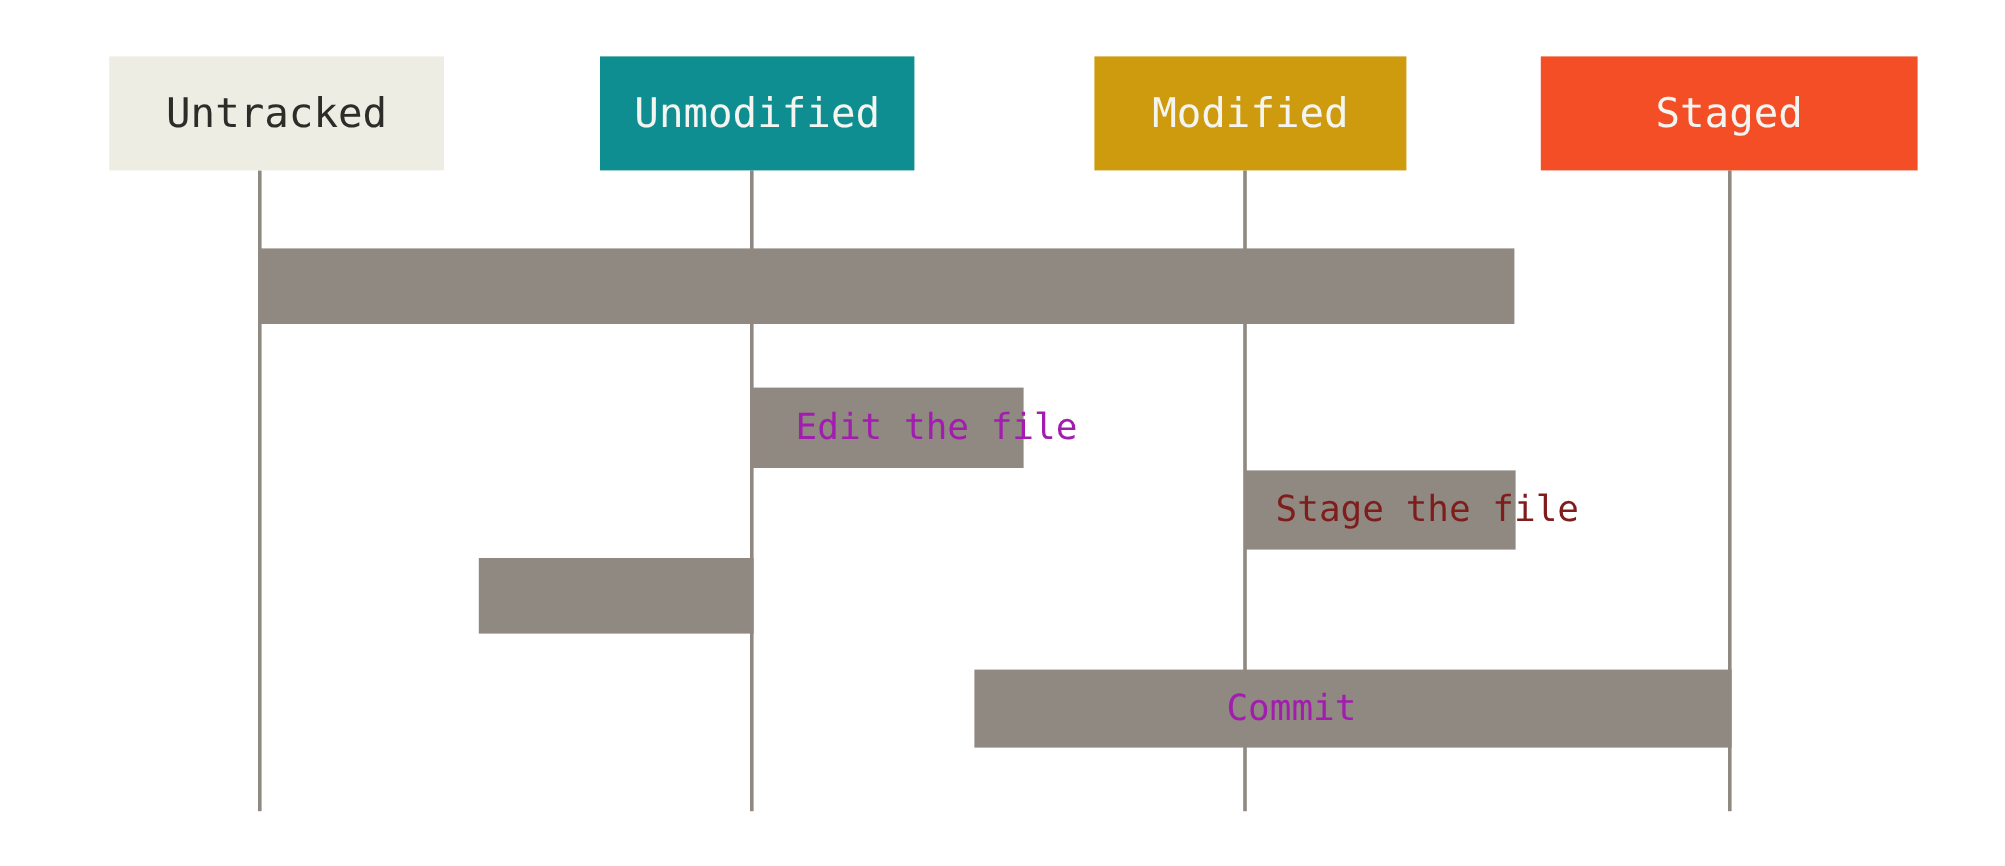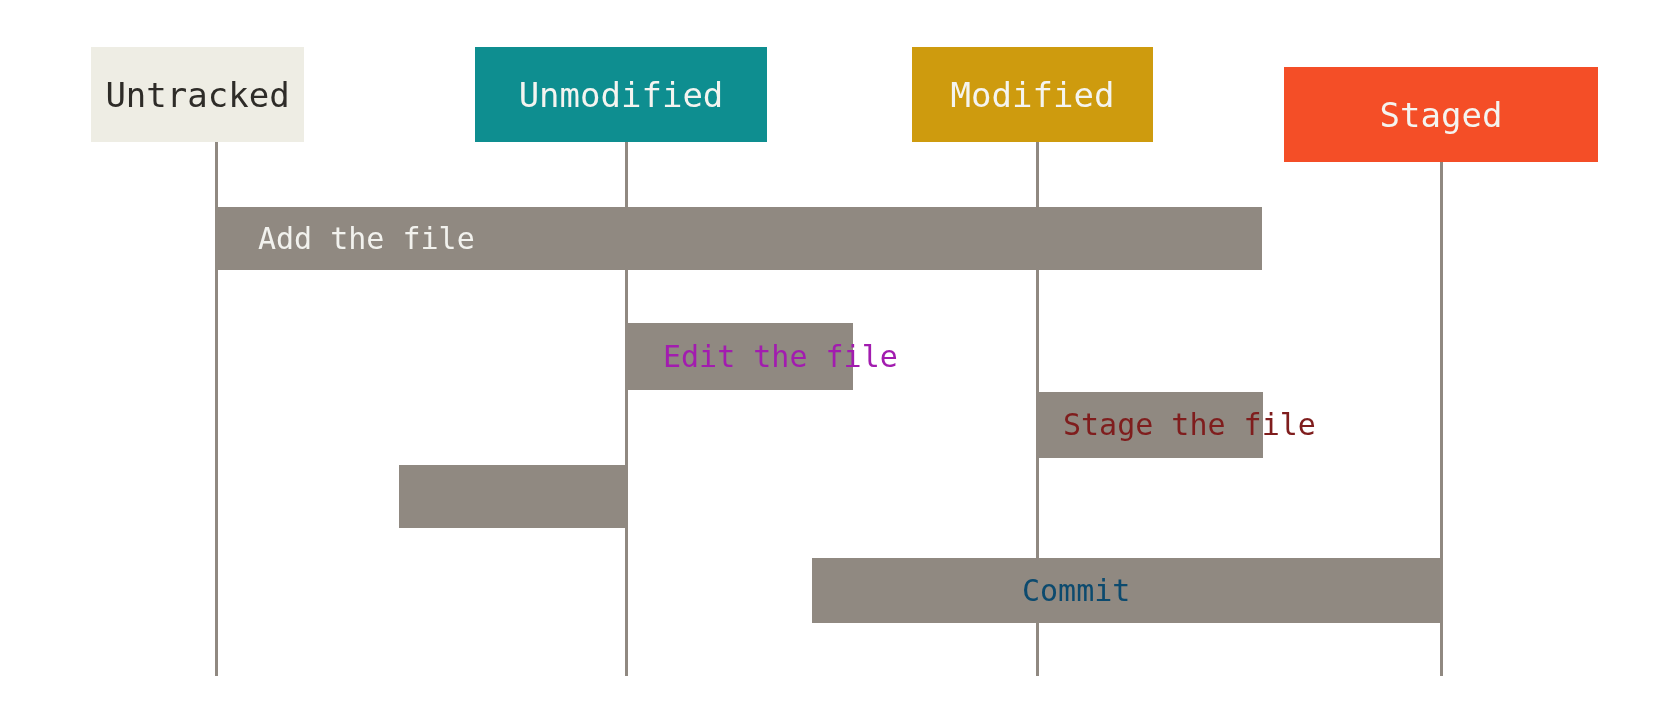--- a/index.html
+++ b/index.html
@@ -9,23 +9,23 @@
     background:#ffffff;
     overflow:hidden;
     font-family:"DejaVu Sans Mono","Liberation Mono",monospace;
   }
   
   .state-box{
     position:absolute;top:47px;height:95px;
     display:flex;align-items:center;justify-content:center;
   }
   .state-label{font-size:34px;letter-spacing:0px;white-space:nowrap;}
-  .sb-0{left:91px;width:213px;}
-  .sb-1{left:475px;width:292px;}
-  .sb-2{left:912px;width:241px;}
+  .sb-0{left:91px;width:279px;}
+  .sb-1{left:500px;width:262px;}
+  .sb-2{left:912px;width:260px;}
   .sb-3{left:1284px;width:314px;}
   
   .lifeline{position:absolute;top:142px;height:534px;width:3px;}
   .ll-0{left:215px;}
   .ll-1{left:625px;}
   .ll-2{left:1036px;}
   .ll-3{left:1440px;}
   
   .transition{position:absolute;inset:0;}
   .arrow-body{position:absolute;}
@@ -70,28 +70,27 @@
 
   <div class="state-box sb-0" style="background-color: rgb(238, 237, 228); color: rgb(46, 44, 40);">
     <span class="state-label">Untracked</span>
   </div>
   <div class="state-box sb-1" style="background-color: rgb(14, 142, 144); color: rgb(244, 244, 240);">
     <span class="state-label">Unmodified</span>
   </div>
   <div class="state-box sb-2" style="background-color: rgb(206, 155, 14); color: rgb(244, 244, 240);">
     <span class="state-label">Modified</span>
   </div>
-  <div class="state-box sb-3" style="background-color: rgb(244, 78, 39); color: rgb(244, 244, 240); margin-top: 20px;">
+  <div class="state-box sb-3" style="background-color: rgb(244, 78, 39); color: rgb(244, 244, 240);">
     <span class="state-label">Staged</span>
   </div>
 
   <div class="transition">
     <div class="arrow-body ab-0" style="background-color: rgb(144, 137, 129);"></div>
     <div class="arrow-head-right ah-0" style="border-left-color: rgb(144, 137, 129);"></div>
-    <div class="arrow-label al-0" style="color: rgb(242, 242, 238);">Add the file</div>
   </div>
 
   <div class="transition">
     <div class="arrow-body ab-1" style="background-color: rgb(144, 137, 129);"></div>
     <div class="arrow-head-right ah-1" style="border-left-color: rgb(144, 137, 129);"></div>
     <div class="arrow-label al-1" style="color: #a21caf;">Edit the file</div>
   </div>
 
   <div class="transition">
     <div class="arrow-body ab-2" style="background-color: rgb(144, 137, 129);"></div>
@@ -100,16 +99,16 @@
   </div>
 
   <div class="transition">
     <div class="arrow-body ab-3" style="background-color: rgb(144, 137, 129);"></div>
     <div class="arrow-head-left ah-3" style="border-right-color: rgb(144, 137, 129);"></div>
   </div>
 
   <div class="transition">
     <div class="arrow-body ab-4" style="background-color: rgb(144, 137, 129);"></div>
     <div class="arrow-head-left ah-4" style="border-right-color: rgb(144, 137, 129);"></div>
-    <div class="arrow-label al-4" style="color: #0c4a6e;">Commit</div>
+    <div class="arrow-label al-4" style="color: #a21caf;">Commit</div>
   </div>
 
 </div>
 
 </body></html>

